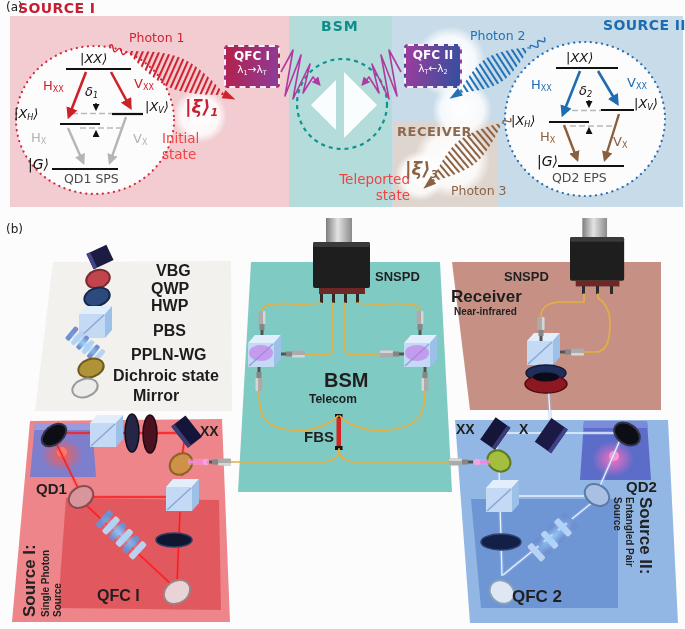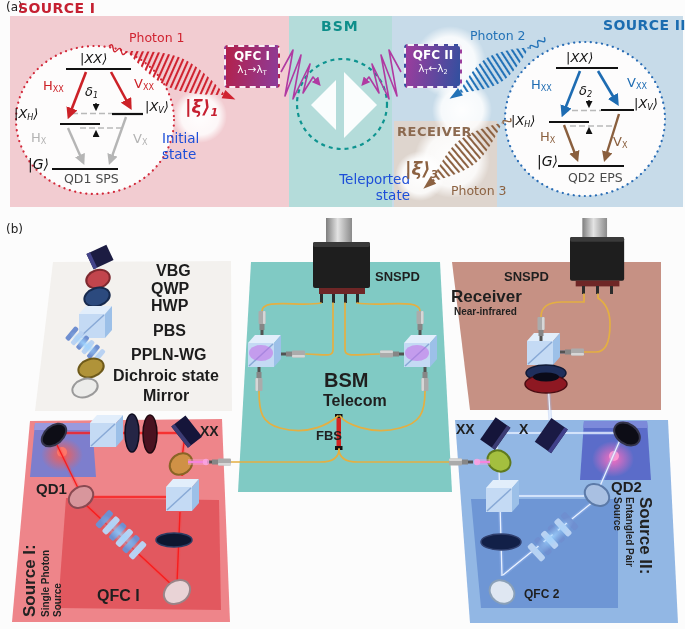--- a/index.html
+++ b/index.html
@@ -14,21 +14,21 @@
   .src2-title{font-size:14px;font-weight:600;color:#1b6cb0;letter-spacing:.4px;}
   .bsm-title{font-size:14px;font-weight:600;color:#0e8e8a;letter-spacing:1px;}
   .rcv-title{font-size:13px;font-weight:600;color:#8c6a50;letter-spacing:.5px;}
   .ph1{font-size:12.5px;color:#d02330;}
   .ph2{font-size:12.5px;color:#2372b7;}
   .ph3{font-size:12.5px;color:#8c6242;}
   .ket{font-size:13px;color:#111;font-style:italic;}
   .lv{font-size:13px;color:#111;}
   .red{color:#cc2127;} .blue{color:#1e6cb2;} .gray{color:#b3b3b3;} .brown{color:#8a5f3e;}
   .caption{font-size:12.5px;color:#4a4a4a;}
-  .state{position:absolute;font-size:13.5px;color:#1d4ed8;line-height:1.18;}
+  .state{position:absolute;font-size:13.5px;color:#ef4444;line-height:1.18;}
   .xi1{font-size:18px;font-weight:600;color:#c62031;font-style:italic;}
   .xi3{font-size:18px;font-weight:600;color:#8c6242;font-style:italic;}
   .qfc{position:absolute;border:2px dashed rgba(255,255,255,.92);border-radius:4px;
        color:#fff;text-align:center;}
   .qfc .nm{font-size:12px;font-weight:600;margin-top:2px;}
   .qfc .cv{font-size:10.5px;}
   #qfc1{left:224px;top:45px;width:52px;height:39px;background:linear-gradient(100deg,#b42049,#8c3d9b);}
   #qfc2{left:404px;top:44px;width:54px;height:40px;background:linear-gradient(100deg,#a03c9d,#30509f);}
   
   .blb{position:absolute;white-space:nowrap;font-family:"Liberation Sans",sans-serif;
@@ -192,21 +192,21 @@
 
   <div class="t ket" style="left:566px;top:51px">|XX⟩</div>
   <div class="t lv blue" style="left:531px;top:78px"><span>H</span><span class="sub">XX</span></div>
   <div class="t lv blue" style="left:627px;top:76px"><span>V</span><span class="sub">XX</span></div>
   <div class="t ket" style="left:579px;top:84px"><span>δ</span><span class="sub">2</span></div>
   <div class="t ket" style="left:634px;top:97px"><span>|X</span><span class="sub">V</span><span>⟩</span></div>
   <div class="t ket" style="left:511px;top:114px"><span>|X</span><span class="sub">H</span><span>⟩</span></div>
   <div class="t lv brown" style="left:540px;top:130px"><span>H</span><span class="sub">X</span></div>
   <div class="t lv brown" style="left:613px;top:135px"><span>V</span><span class="sub">X</span></div>
   <div class="t ket" style="left:537px;top:154px;font-size:14px">|G⟩</div>
-  <div class="t caption" style="left:568px;top:171px">QD2 EPS</div>
+  <div class="t caption" style="left:552px;top:171px">QD2 EPS</div>
 
   <svg class="abs" style="left:0;top:218px" width="685" height="411" viewBox="0 0 685 411">
     <defs>
       <radialGradient id="gRed">
           <stop offset="0%" stop-color="#ff5a4a" stop-opacity=".95"></stop>
         <stop offset="100%" stop-color="#ff5a4a" stop-opacity="0"></stop>
         </radialGradient>
       <radialGradient id="gPink">
           <stop offset="0%" stop-color="#ff6ec0" stop-opacity=".95"></stop>
         <stop offset="100%" stop-color="#ff6ec0" stop-opacity="0"></stop>
@@ -406,47 +406,47 @@
   </svg>
 
   <div class="t pa-label" style="left:6px;top:223px">(b)</div>
 
   <div class="blb" style="left:156px;top:262px">VBG</div>
   <div class="blb" style="left:151px;top:280px">QWP</div>
   <div class="blb" style="left:151px;top:297px">HWP</div>
   <div class="blb" style="left:153px;top:322px">PBS</div>
   <div class="blb" style="left:131px;top:346px">PPLN-WG</div>
   <div class="blb" style="left:113px;top:367px">Dichroic state</div>
-  <div class="blb" style="left:143px;top:387px">Mirror</div>
+  <div class="blb" style="left:133px;top:387px">Mirror</div>
 
   <div class="blb b-big" style="left:375px;top:269px;font-size:13px">SNSPD</div>
   <div class="blb b-big" style="left:324px;top:369px;font-size:20px">BSM</div>
-  <div class="blb b-big" style="left:323px;top:392px;font-size:16px">Telecom</div>
-  <div class="blb b-big" style="left:316px;top:428px;font-size:13px">FBS</div>
+  <div class="blb b-big" style="left:309px;top:392px;font-size:12px">Telecom</div>
+  <div class="blb b-big" style="left:304px;top:428px;font-size:15px">FBS</div>
 
   <div class="blb b-big" style="left:504px;top:269px;font-size:13px">SNSPD</div>
   <div class="blb b-big" style="left:451px;top:287px;font-size:17px">Receiver</div>
   <div class="blb b-big" style="left:454px;top:306px;font-size:10px">Near-infrared</div>
 
   <div class="blb b-big" style="left:36px;top:480px;font-size:15px">QD1</div>
   <div class="blb b-big" style="left:200px;top:423px;font-size:14px">XX</div>
   <div class="blb b-big" style="left:97px;top:587px;font-size:16px">QFC I</div>
 
   <div class="rotL">
     <div class="side-big">Source I:</div>
     <div class="side-sm">
       <div>Single Photon</div>
       <div>Source</div>
     </div>
   </div>
 
-  <div class="blb b-big" style="left:611px;top:478px;font-size:15px">QD2</div>
+  <div class="blb b-big" style="left:626px;top:478px;font-size:15px">QD2</div>
   <div class="blb b-big" style="left:456px;top:421px;font-size:14px">XX</div>
   <div class="blb b-big" style="left:519px;top:421px;font-size:14px">X</div>
-  <div class="blb b-big" style="left:524px;top:587px;font-size:12px">QFC 2</div>
+  <div class="blb b-big" style="left:512px;top:587px;font-size:17px">QFC 2</div>
 
   <div class="rotR">
     <div class="side-big">Source II:</div>
     <div class="side-sm">
       <div>Entangled Pair</div>
       <div>Source</div>
     </div>
   </div>
 
 </div>

